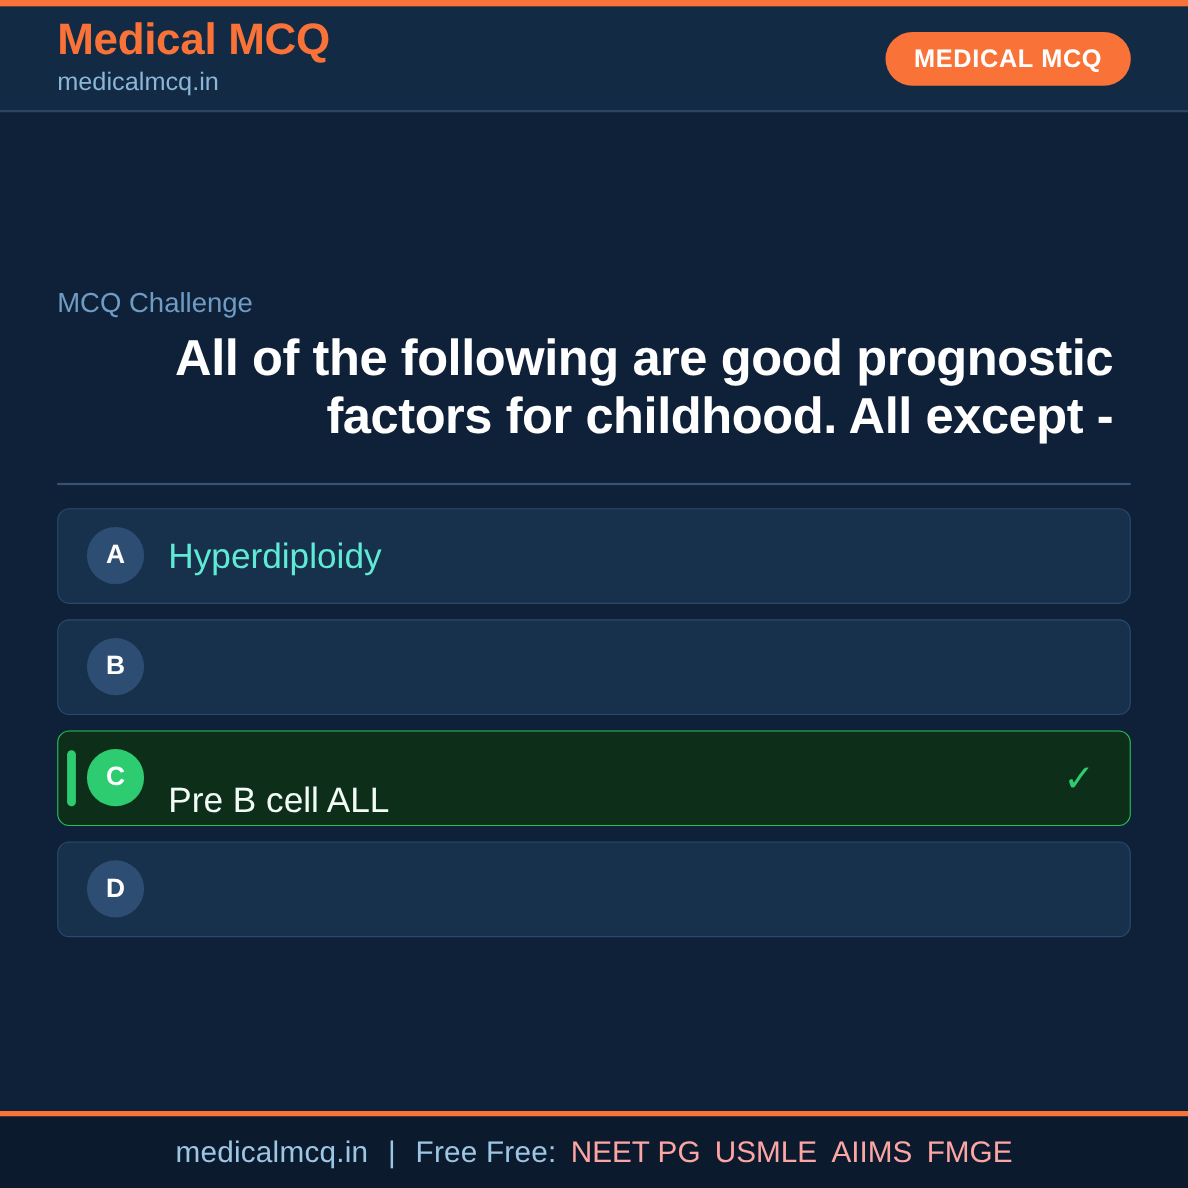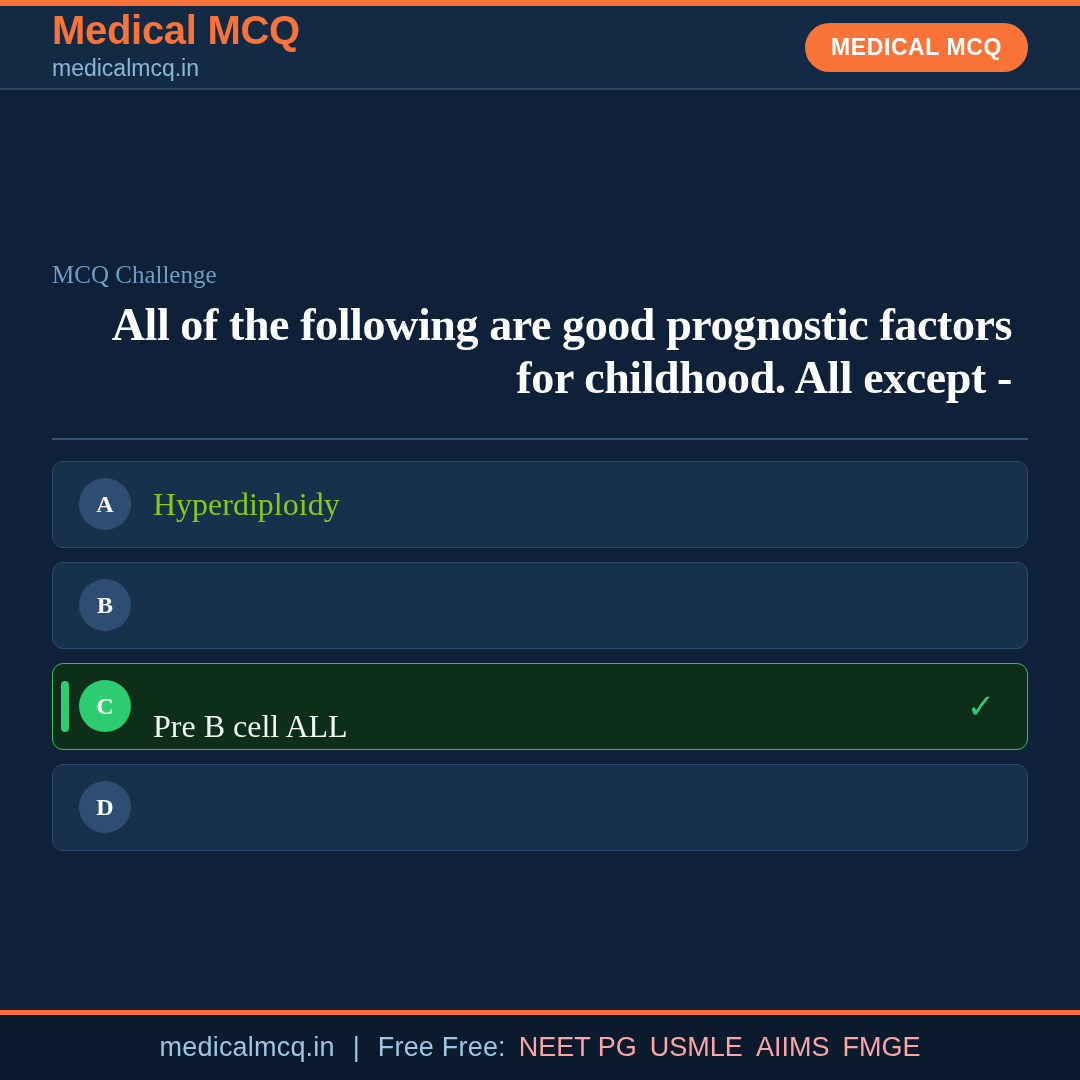--- a/index.html
+++ b/index.html
@@ -24,21 +24,21 @@
 
   
   .topbar {
     height: 6px;
     width: 100%;
     background: #f97339;
     flex: 0 0 auto;
   }
   .header {
     flex: 0 0 auto;
-    height: 84px;
+    height: 96px;
     background: #132a45;
     border-bottom: 2px solid #2b4straight;
     border-bottom: 2px solid #2b4663;
     box-sizing: border-box;
     display: flex;
     align-items: center;
     justify-content: space-between;
     padding: 0 52px 0 52px;
   }
   .brand {
@@ -66,26 +66,25 @@
     font-weight: bold;
     letter-spacing: 0.6px;
     padding: 11px 26px;
     border-radius: 999px;
     white-space: nowrap;
   }
 
   
   .main {
     flex: 1 1 auto;
-    padding: 15px 52px;
+    padding: 4px 52px;
     display: flex;
     flex-direction: column;
     justify-content: flex-start;
     box-sizing: border-box;
-    font-family: Liberation Serif, serif;
   }
   .q-block {
     margin-top: 155px;
   }
   .eyebrow {
     color: #6f9cc4;
     font-size: 25px;
     line-height: 1.2;
     margin-bottom: 8px;
   }
@@ -132,21 +131,21 @@
     background: #2d4d72;
     color: #ffffff;
     font-size: 24px;
     font-weight: bold;
     display: flex;
     align-items: center;
     justify-content: center;
   }
   .option .opt-text {
     margin-left: 22px;
-    color: #84cc16;
+    color: #5eead4;
     font-size: 32px;
     line-height: 1.1;
     flex: 1 1 auto;
   }
   .option .mark {
     flex: 0 0 auto;
     width: 40px;
     text-align: center;
     font-size: 34px;
     color: transparent;

